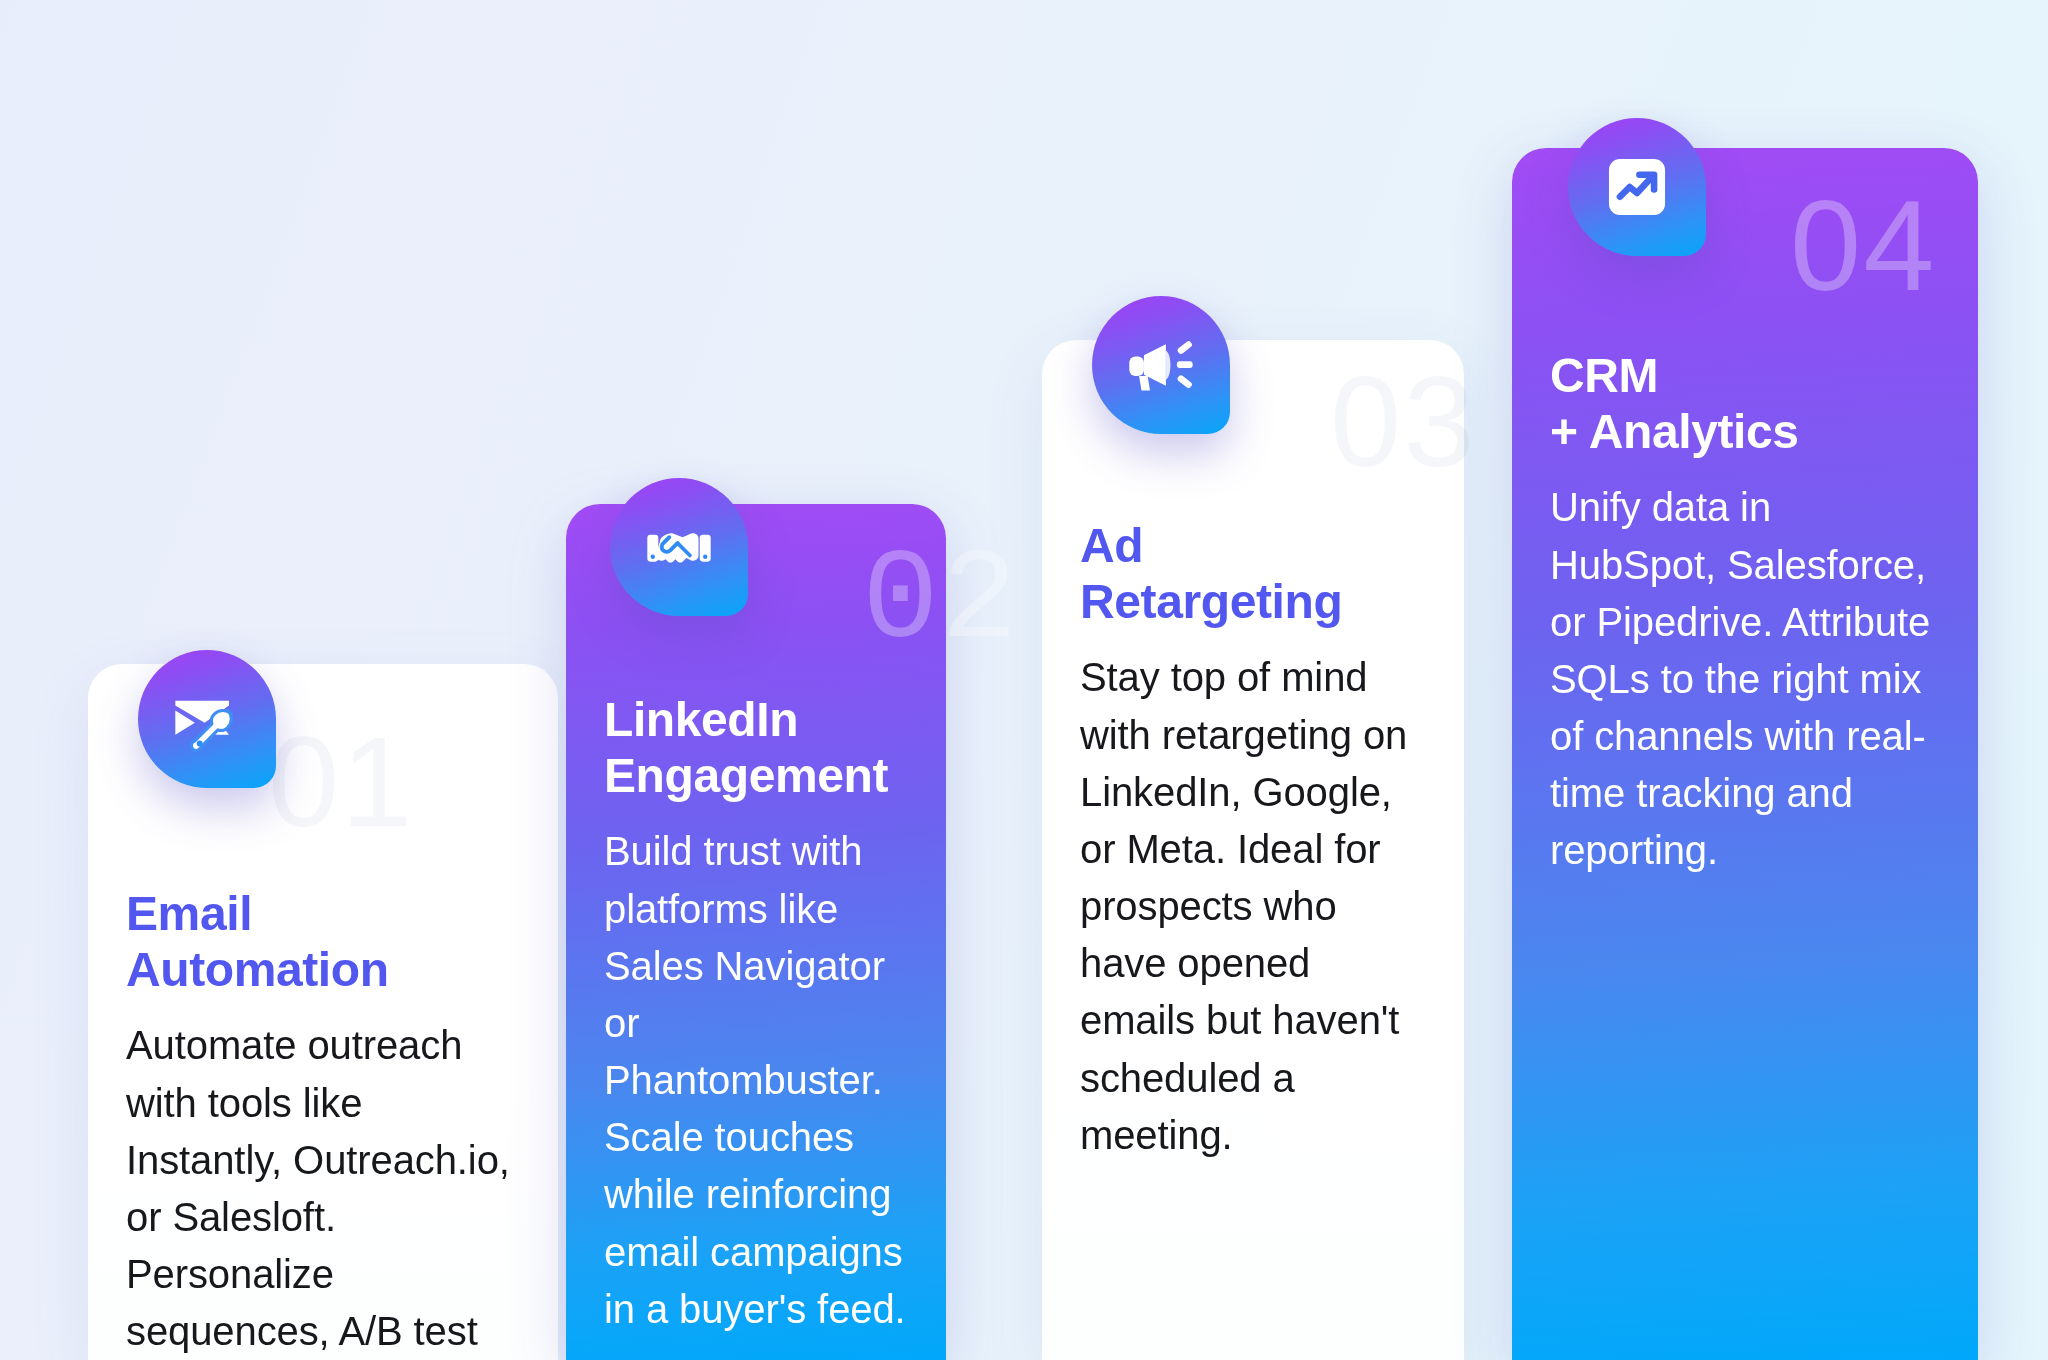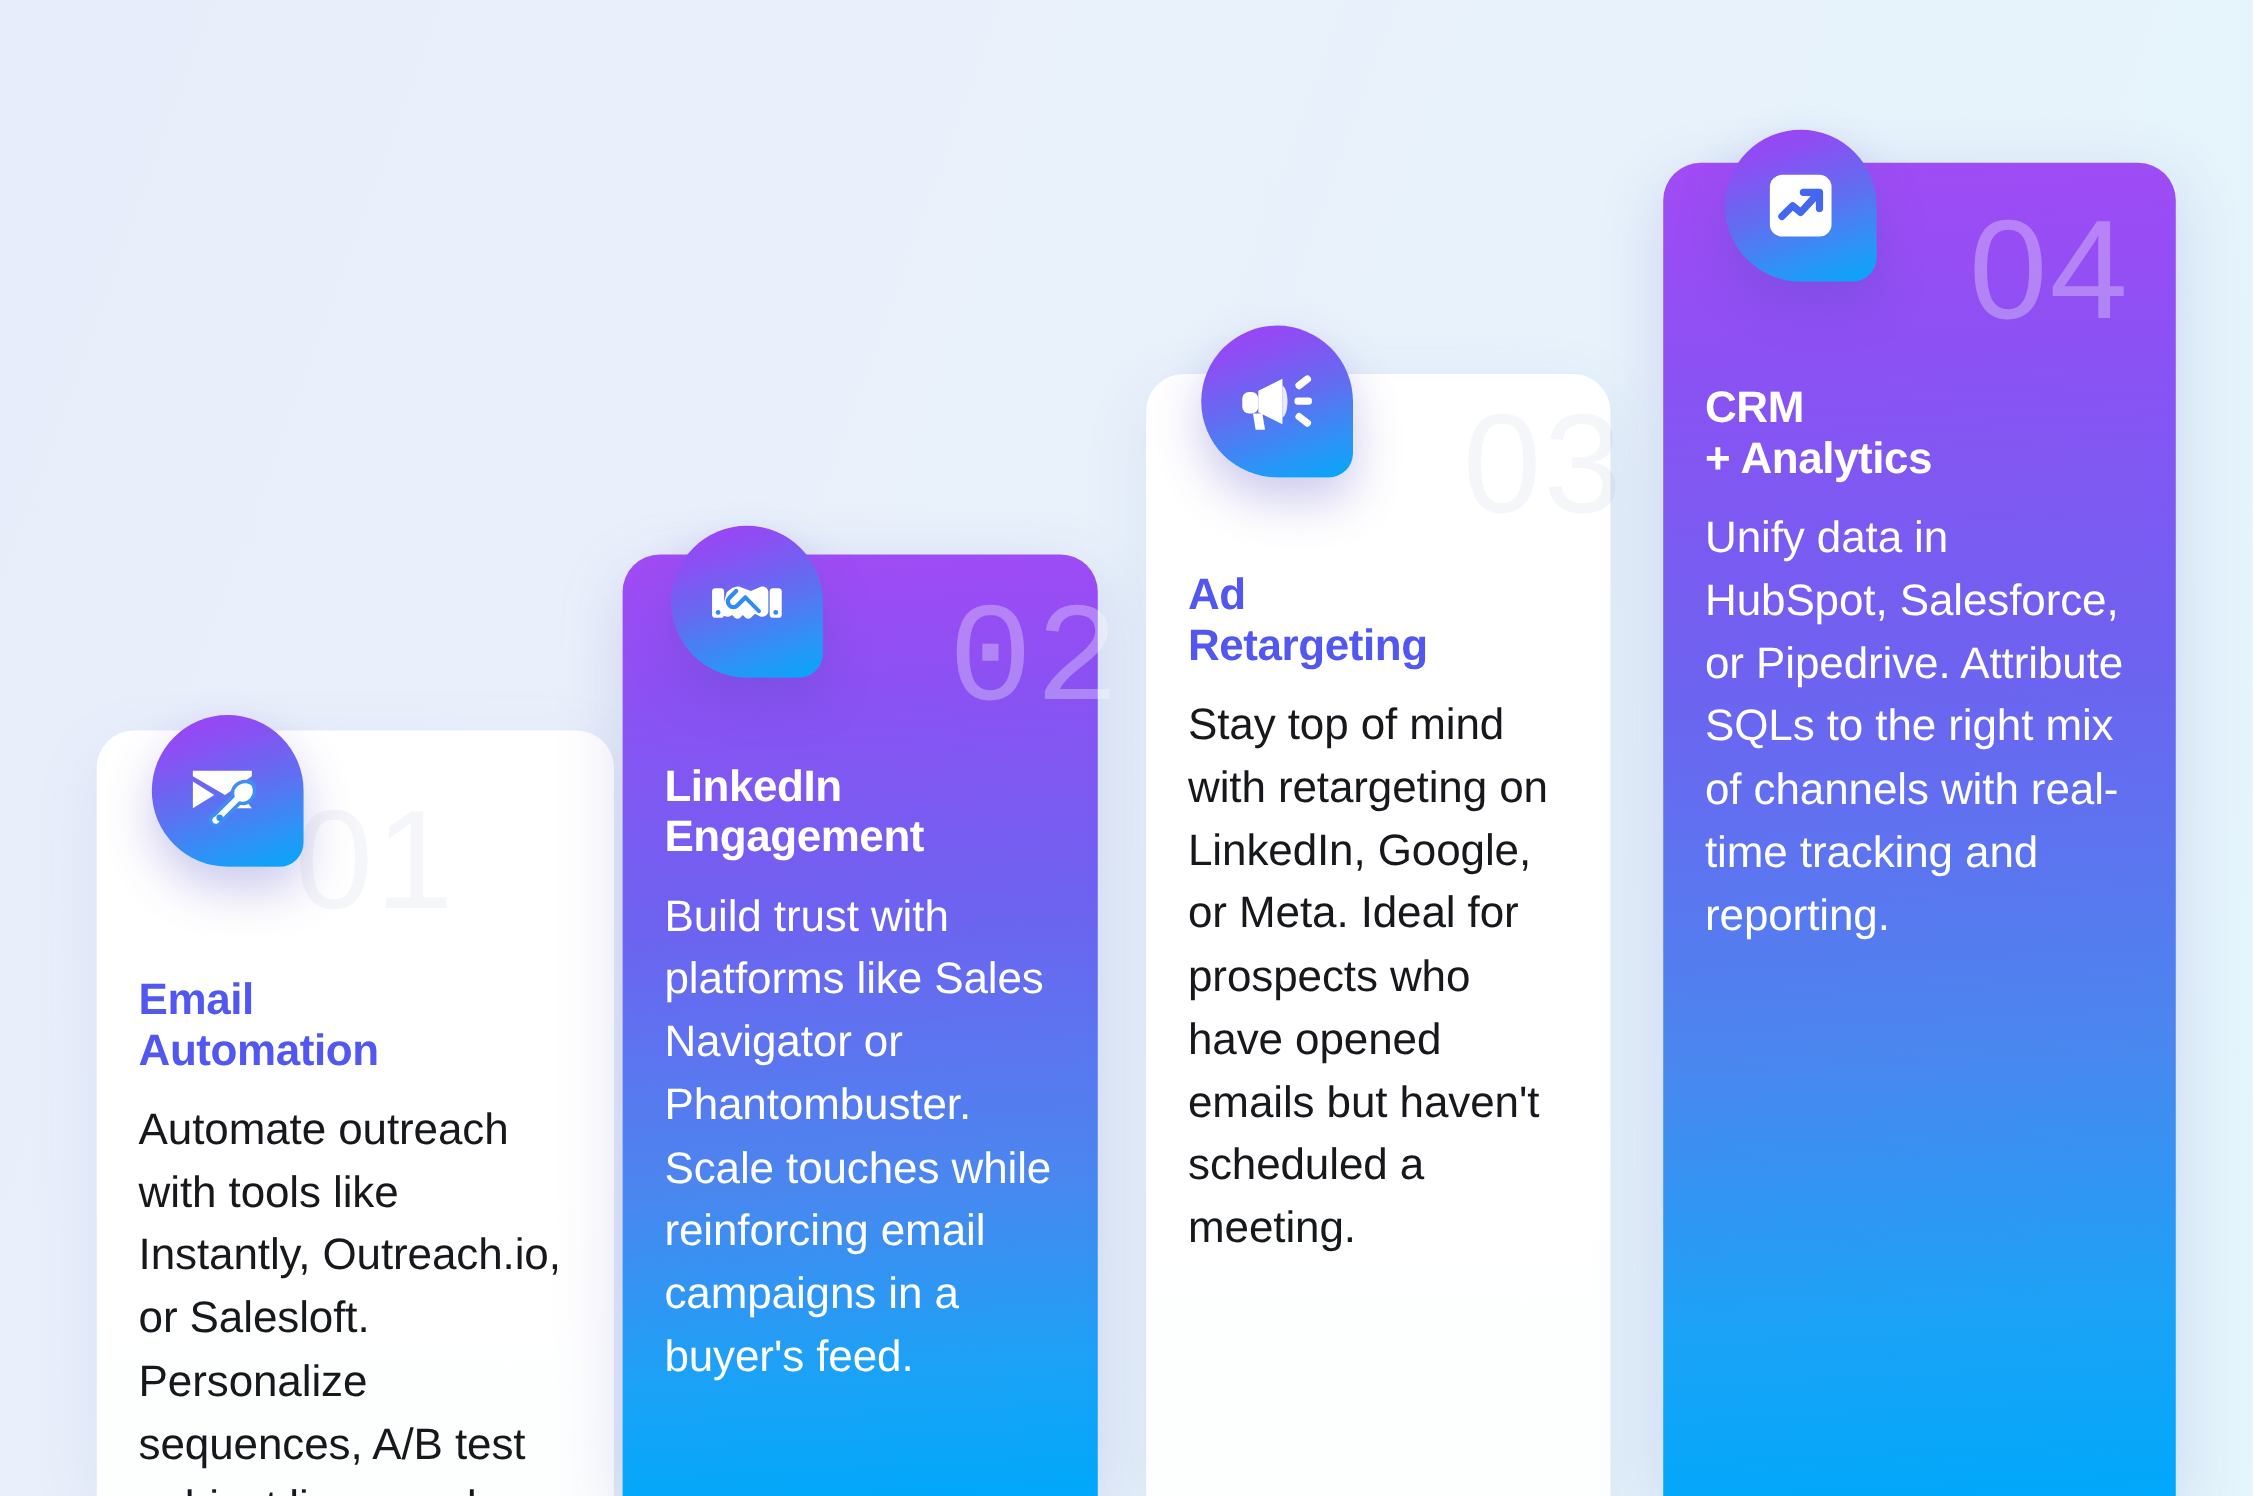--- a/index.html
+++ b/index.html
@@ -36,21 +36,21 @@
     box-shadow: 0 18px 60px rgba(90,110,180,0.10);
   }
 
   .card.grad {
     background: linear-gradient(177deg, #a24bf5 0%, #8d50f3 14%, #6e62f0 38%, #4b86ef 66%, #1ba2f6 86%, #00a8fb 100%);
     box-shadow: 0 18px 60px rgba(80,70,190,0.18);
   }
 
   
   #card1 { left: 88px;   width: 470px;  height: 696px;  border-radius: 34px 34px 0 0; }
-  #card2 { left: 566px;  width: 432px;  height: 856px;  border-radius: 34px 34px 0 0; }
+  #card2 { left: 566px;  width: 380px;  height: 856px;  border-radius: 34px 34px 0 0; }
   #card3 { left: 1042px; width: 422px;  height: 1020px; border-radius: 34px 34px 0 0; }
   #card4 { left: 1512px; width: 466px;  height: 1212px; border-radius: 34px 34px 0 0; }
 
   
   .ghost-num {
     position: absolute;
     font-size: 128px;
     font-weight: 500;
     letter-spacing: 2px;
     line-height: 1;
@@ -70,21 +70,21 @@
     position: absolute;
     left: 38px;
     right: 34px;
   }
   #card1 .card-body { top: 222px; }
   #card2 .card-body { top: 188px; }
   #card3 .card-body { top: 178px; }
   #card4 .card-body { top: 200px; }
 
   .card-title {
-    font-size: 40px;
+    font-size: 48px;
     font-weight: bold;
     line-height: 1.16;
     letter-spacing: -0.4px;
     white-space: pre-line;
     margin-bottom: 20px;
   }
   .card-desc {
     font-size: 40px;
     font-weight: 400;
     line-height: 1.43;

